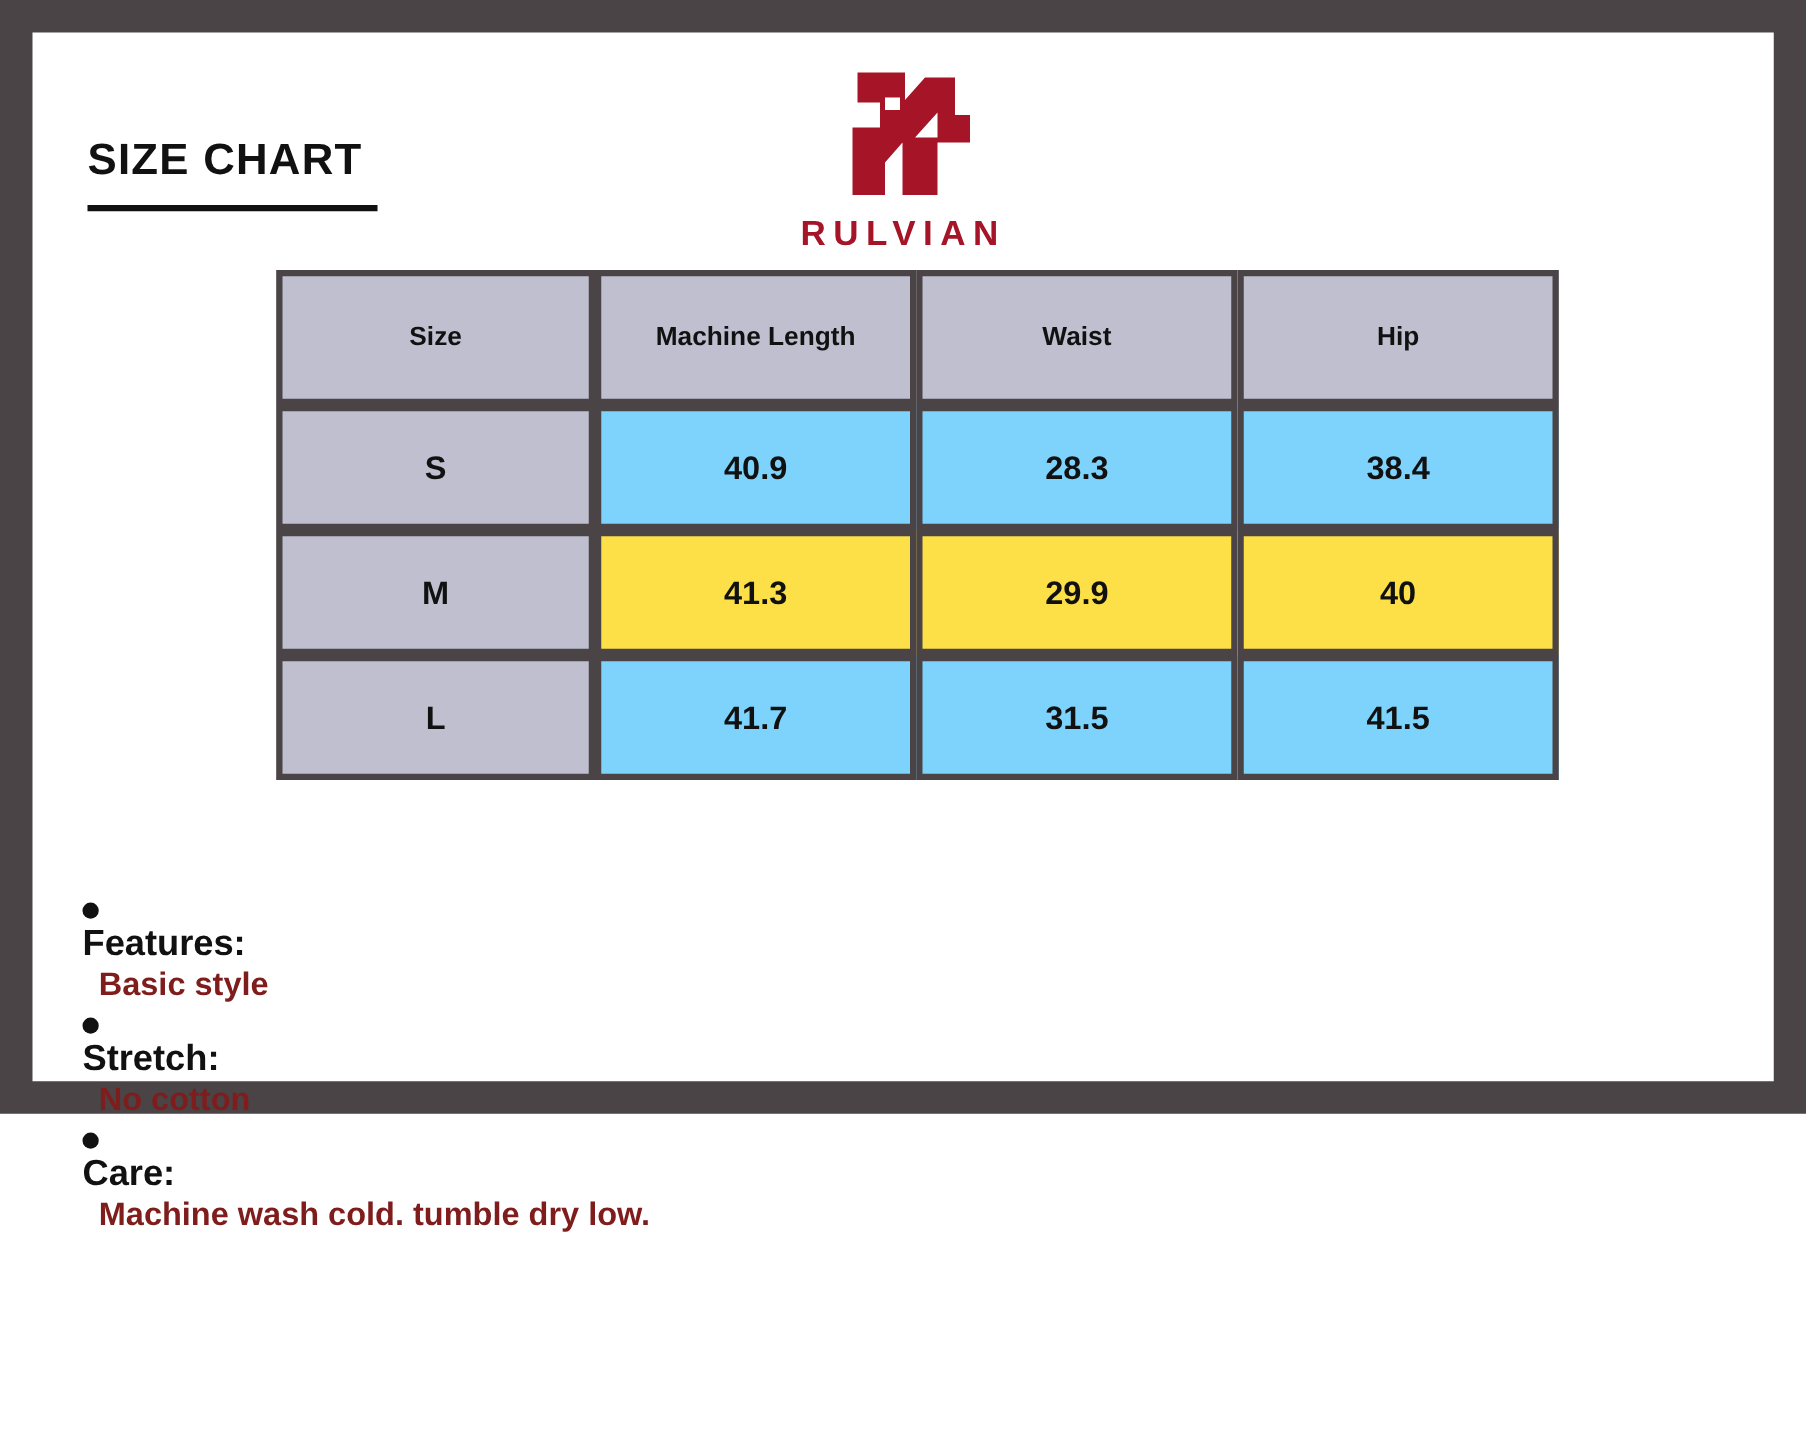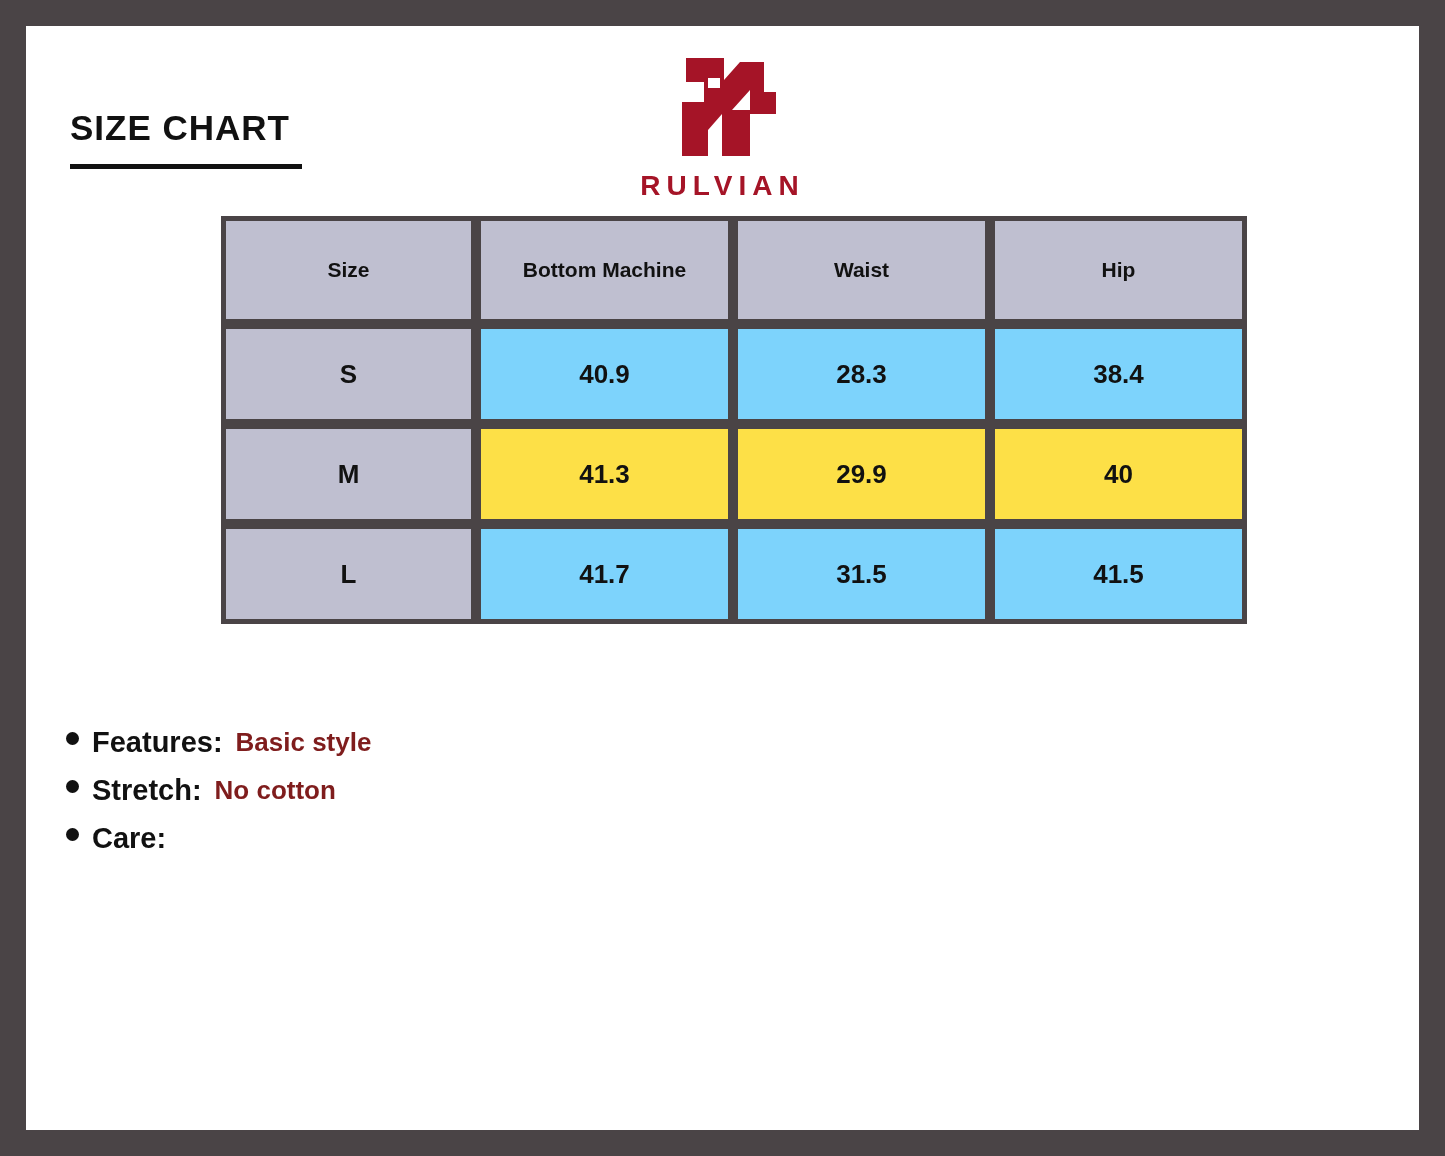--- a/index.html
+++ b/index.html
@@ -9,21 +9,21 @@
   }
   body {
     width: 1445px;
     height: 1156px;
     font-family: "Liberation Sans", sans-serif;
     color: #1a1a1a;
   }
   .page {
     position: relative;
     width: 1445px;
-    height: 1156px;
+    height: 891px;
     box-sizing: border-box;
     padding: 26px;
     background: #4a4446;
   }
   .inner {
     position: relative;
     width: 100%;
     height: 100%;
     background: #ffffff;
     box-sizing: border-box;
@@ -112,22 +112,23 @@
 
   
   .notes {
     position: absolute;
     left: 40px;
     top: 700px;
     width: 1200px;
   }
   .note-row {
     display: flex;
-    align-items: center;
+    align-items: flex-start;
     margin-bottom: 15px;
+    flex-direction: column;
   }
   .bullet {
     width: 13px;
     height: 13px;
     border-radius: 50%;
     background: #111111;
     margin-right: 13px;
     flex: 0 0 auto;
     position: relative;
     top: -4px;
@@ -169,21 +170,21 @@
     <table class="size-table">
       <colgroup>
         <col class="c1">
           <col class="c2">
           <col class="c3">
           <col class="c4">
       </colgroup>
       <thead>
         <tr>
           <th>Size</th>
-          <th>Bottom Machine</th>
+          <th>Machine Length</th>
           <th>Waist</th>
           <th>Hip</th>
         </tr>
       </thead>
       <tbody>
         <tr>
           <td class="size-cell">S</td>
           <td class="val">40.9</td>
           <td class="val">28.3</td>
           <td class="val">38.4</td>
@@ -210,17 +211,18 @@
         <span class="note-value">Basic style</span>
       </div>
       <div class="note-row">
         <span class="bullet"></span>
         <span class="note-label">Stretch:</span>
         <span class="note-value">No cotton</span>
       </div>
       <div class="note-row">
         <span class="bullet"></span>
         <span class="note-label">Care:</span>
+        <span class="note-value">Machine wash cold. tumble dry low.</span>
       </div>
     </div>
 
   </div>
 </div>
 
 </body></html>

